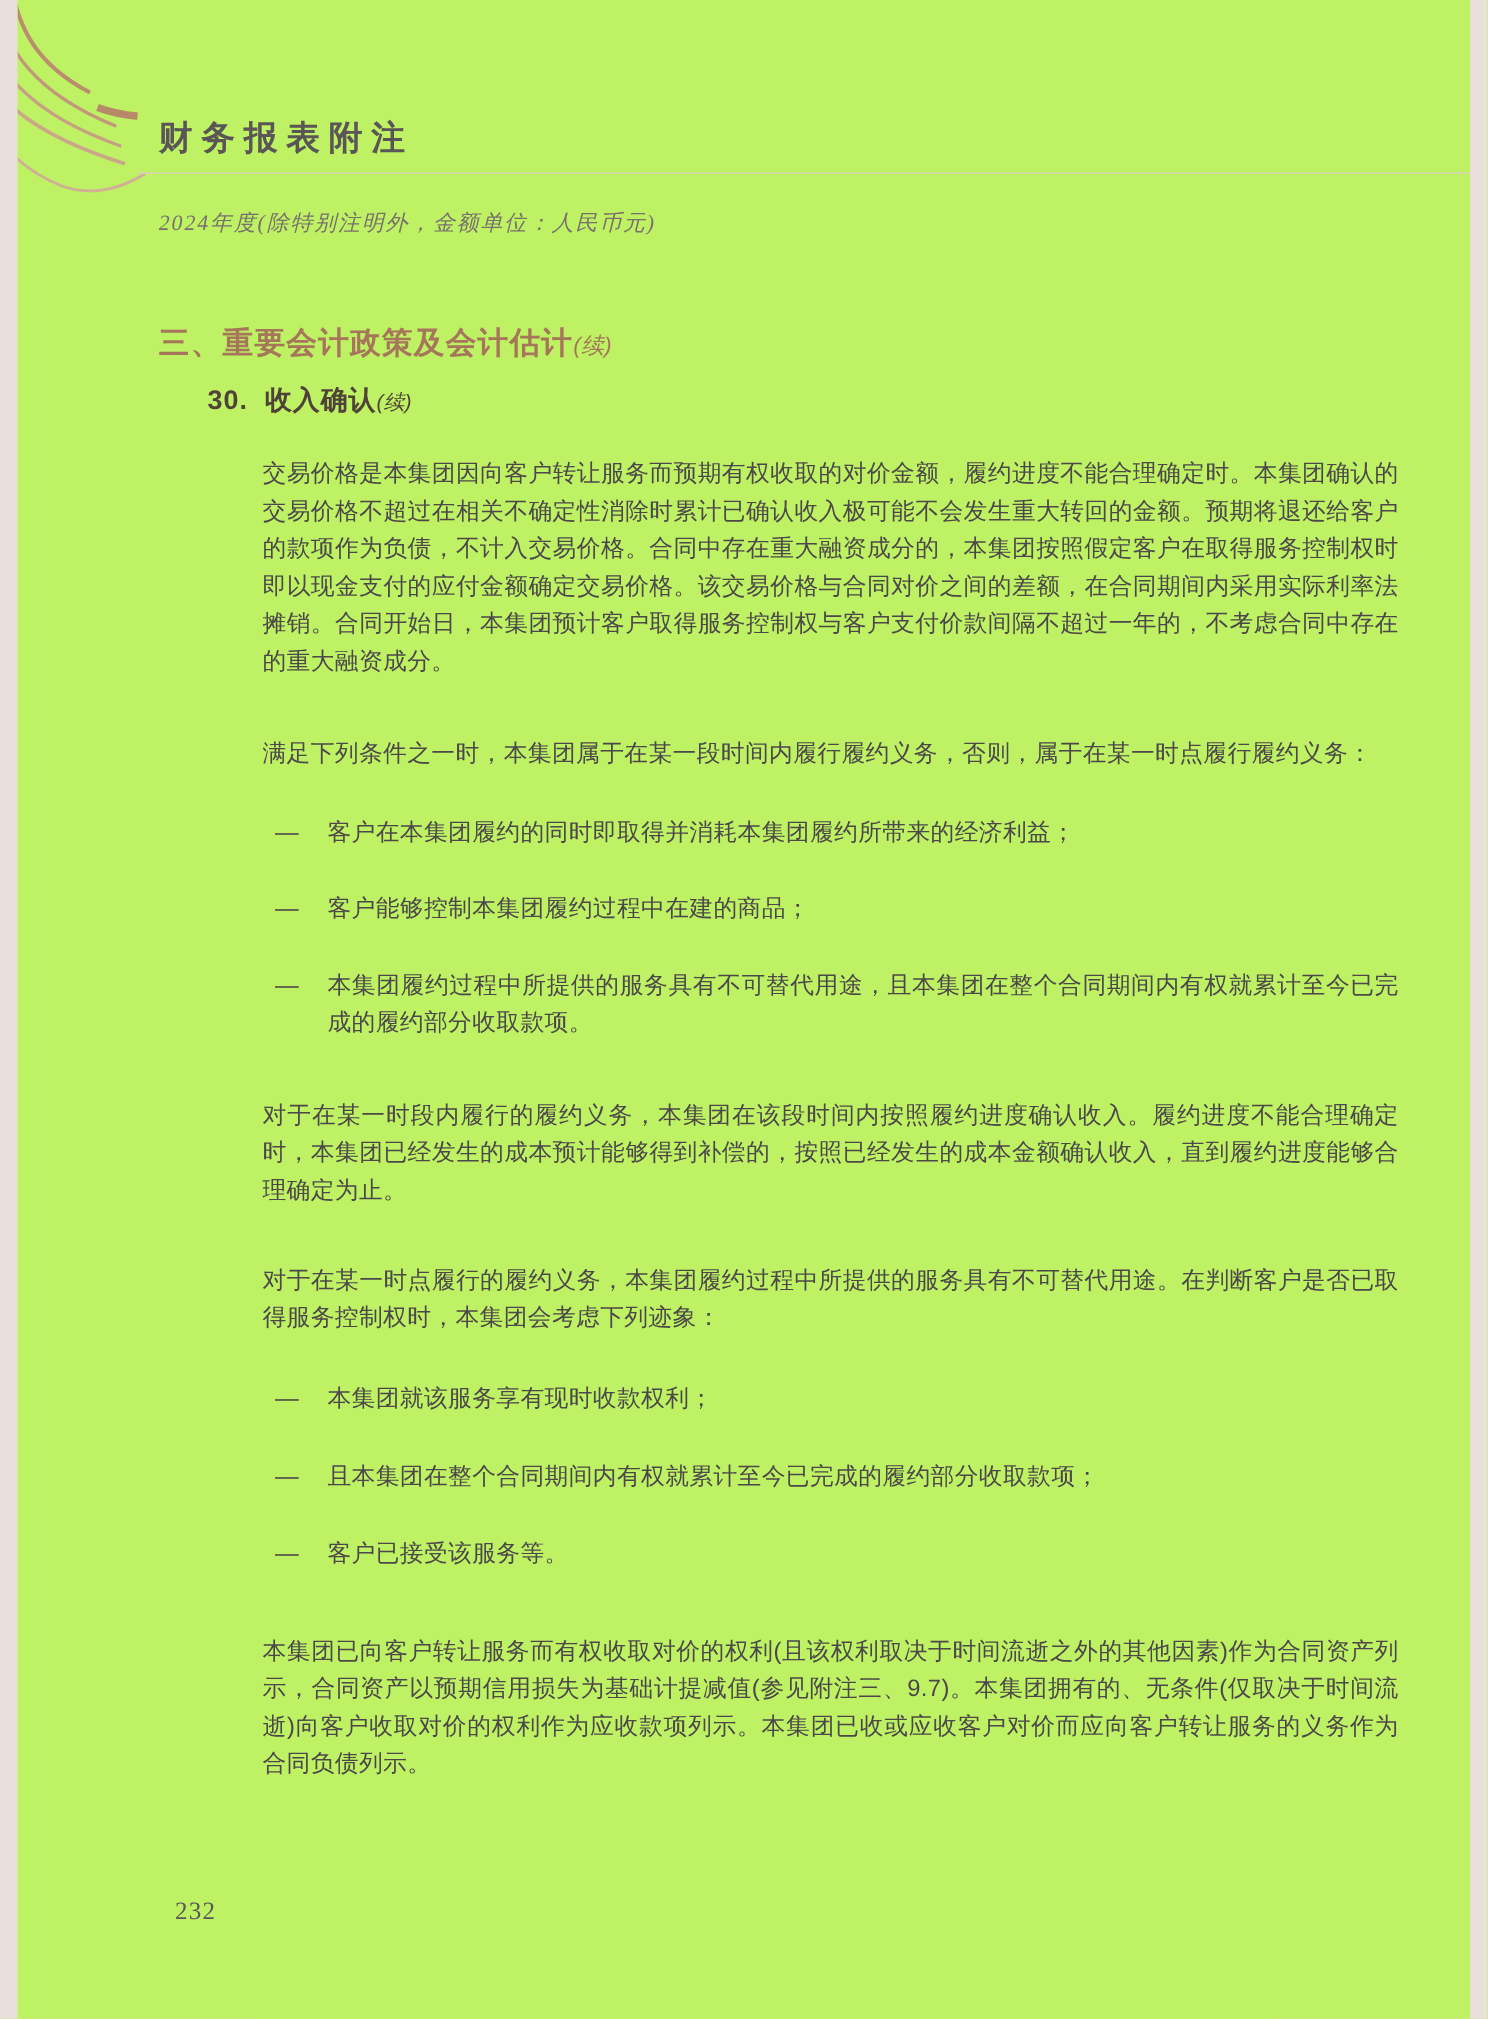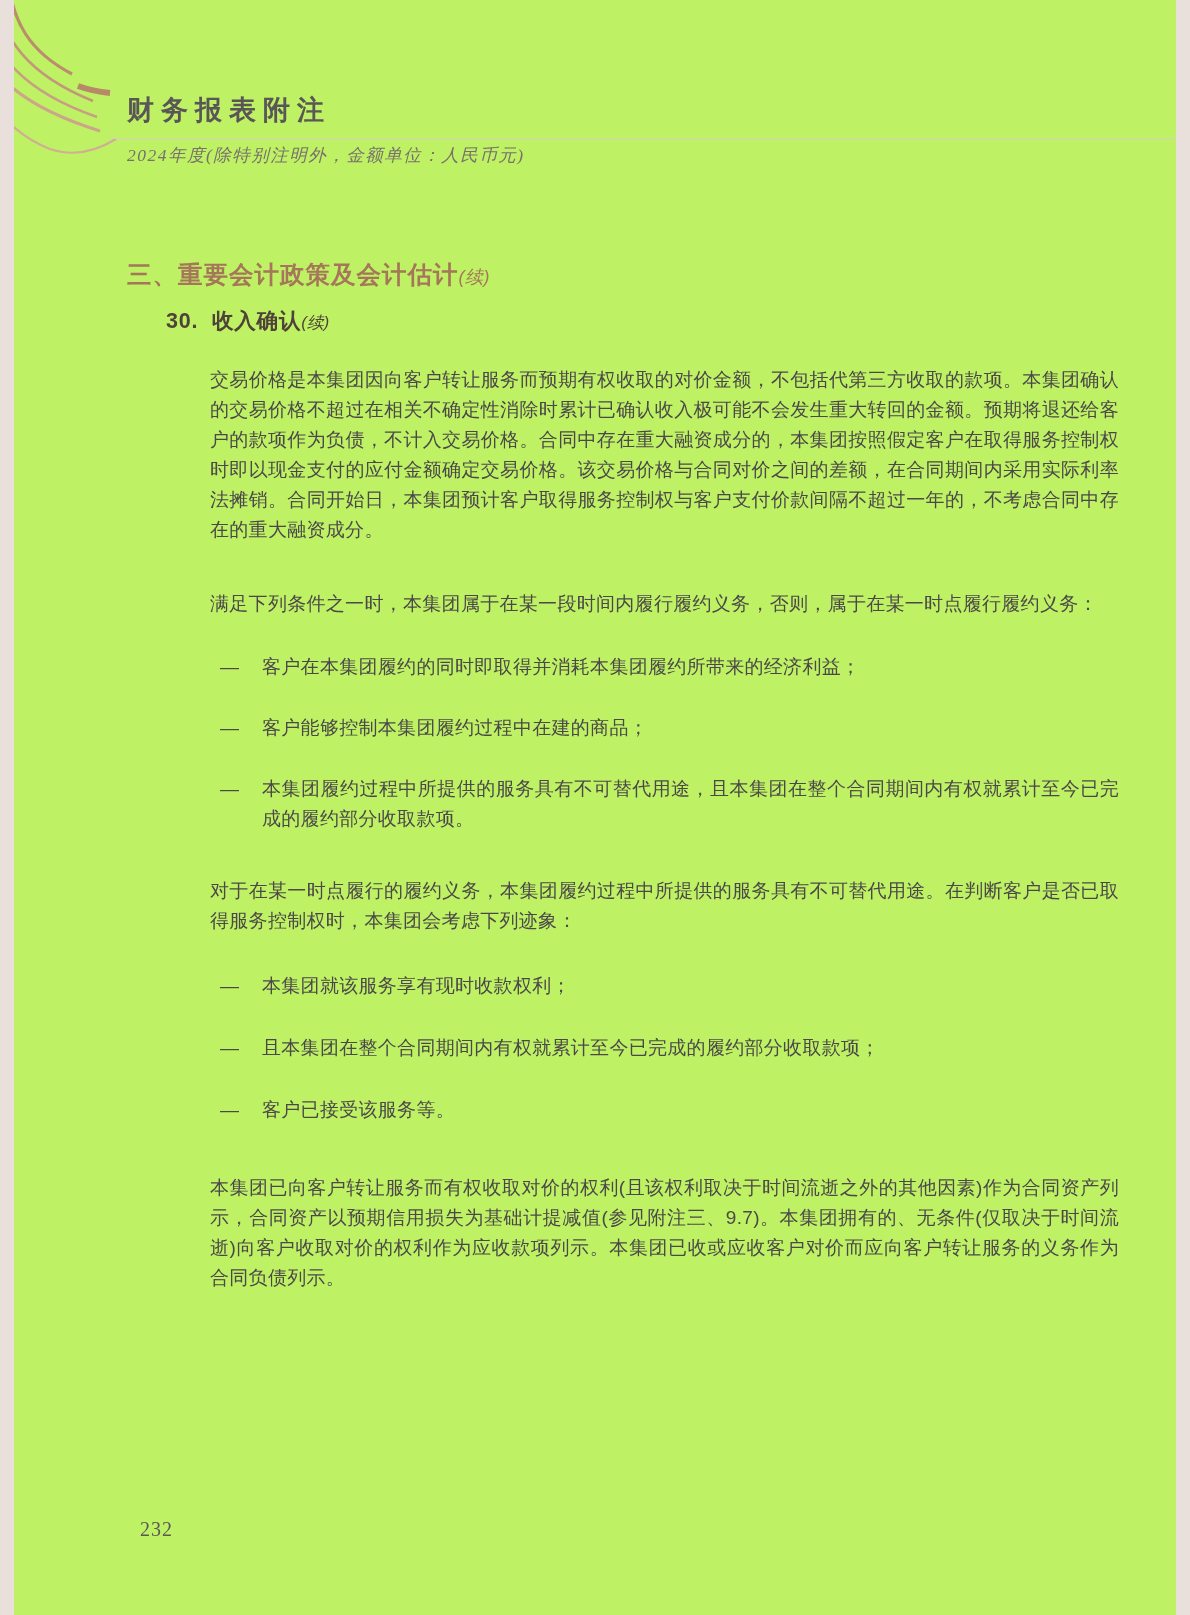--- a/index.html
+++ b/index.html
@@ -30,21 +30,21 @@
     white-space: nowrap;
   }
   .header-rule {
     position: absolute;
     top: 138px; left: 96px; right: 0;
     height: 0;
     border-top: 1.6px solid #d8cdc7;
   }
   .subtitle {
     position: absolute;
-    top: 143px; left: 113px;
+    top: 166px; left: 113px;
     font-family: "Liberation Serif", "DejaVu Serif", serif;
     font-style: italic;
     font-size: 17.5px;
     color: #78706d;
     letter-spacing: 1.5px;
     white-space: nowrap;
   }
   .content {
     position: absolute;
     top: 258px; left: 0; right: 0;
@@ -147,39 +147,40 @@
   <div class="subtitle">2024年度(除特别注明外，金额单位：人民币元)</div>
 
   <div class="content">
 
     <h1 class="section-heading"><span>三、重要会计政策及会计估计</span><span class="cont">(续)</span></h1>
 
     <h2 class="subsection-heading"><span class="num">30.</span><span>收入确认</span><span class="cont2">(续)</span></h2>
 
     <div class="body-text">
 
-      <p class="para mt0">交易价格是本集团因向客户转让服务而预期有权收取的对价金额，不包括代第三方收取的款项。本集团确认的交易价格不超过在相关不确定性消除时累计已确认收入极可能不会发生重大转回的金额。预期将退还给客户的款项作为负债，不计入交易价格。合同中存在重大融资成分的，本集团按照假定客户在取得服务控制权时即以现金支付的应付金额确定交易价格。该交易价格与合同对价之间的差额，在合同期间内采用实际利率法摊销。合同开始日，本集团预计客户取得服务控制权与客户支付价款间隔不超过一年的，不考虑合同中存在的重大融资成分。</p>
+      <p class="para mt0">交易价格是本集团因向客户转让服务而预期有权收取的对价金额，履约进度不能合理确定时。本集团确认的交易价格不超过在相关不确定性消除时累计已确认收入极可能不会发生重大转回的金额。预期将退还给客户的款项作为负债，不计入交易价格。合同中存在重大融资成分的，本集团按照假定客户在取得服务控制权时即以现金支付的应付金额确定交易价格。该交易价格与合同对价之间的差额，在合同期间内采用实际利率法摊销。合同开始日，本集团预计客户取得服务控制权与客户支付价款间隔不超过一年的，不考虑合同中存在的重大融资成分。</p>
 
       <p class="para mt44">满足下列条件之一时，本集团属于在某一段时间内履行履约义务，否则，属于在某一时点履行履约义务：</p>
 
       <div class="bullet mt33">
         <span class="dash">—</span>
         <span class="btext">客户在本集团履约的同时即取得并消耗本集团履约所带来的经济利益；</span>
       </div>
 
       <div class="bullet mt31">
         <span class="dash">—</span>
         <span class="btext">客户能够控制本集团履约过程中在建的商品；</span>
       </div>
 
       <div class="bullet mt31">
         <span class="dash">—</span>
         <span class="btext">本集团履约过程中所提供的服务具有不可替代用途，且本集团在整个合同期间内有权就累计至今已完成的履约部分收取款项。</span>
       </div>
 
+      <p class="para mt44">对于在某一时段内履行的履约义务，本集团在该段时间内按照履约进度确认收入。履约进度不能合理确定时，本集团已经发生的成本预计能够得到补偿的，按照已经发生的成本金额确认收入，直到履约进度能够合理确定为止。</p>
 
       <p class="para mt42">对于在某一时点履行的履约义务，本集团履约过程中所提供的服务具有不可替代用途。在判断客户是否已取得服务控制权时，本集团会考虑下列迹象：</p>
 
       <div class="bullet mt35">
         <span class="dash">—</span>
         <span class="btext">本集团就该服务享有现时收款权利；</span>
       </div>
 
       <div class="bullet mt32">
         <span class="dash">—</span>

